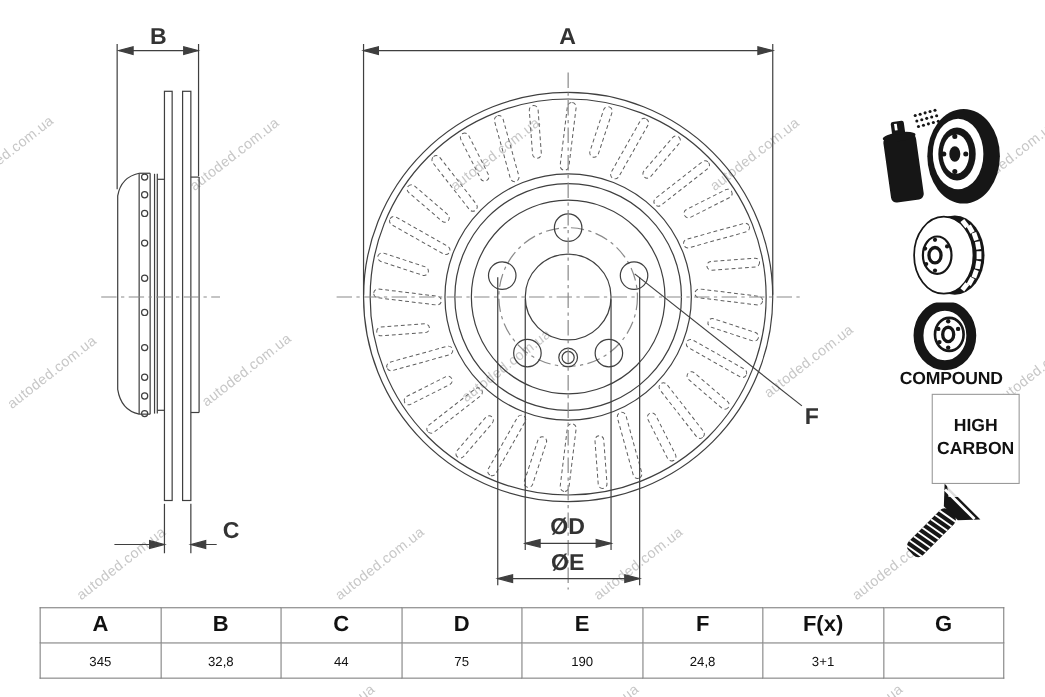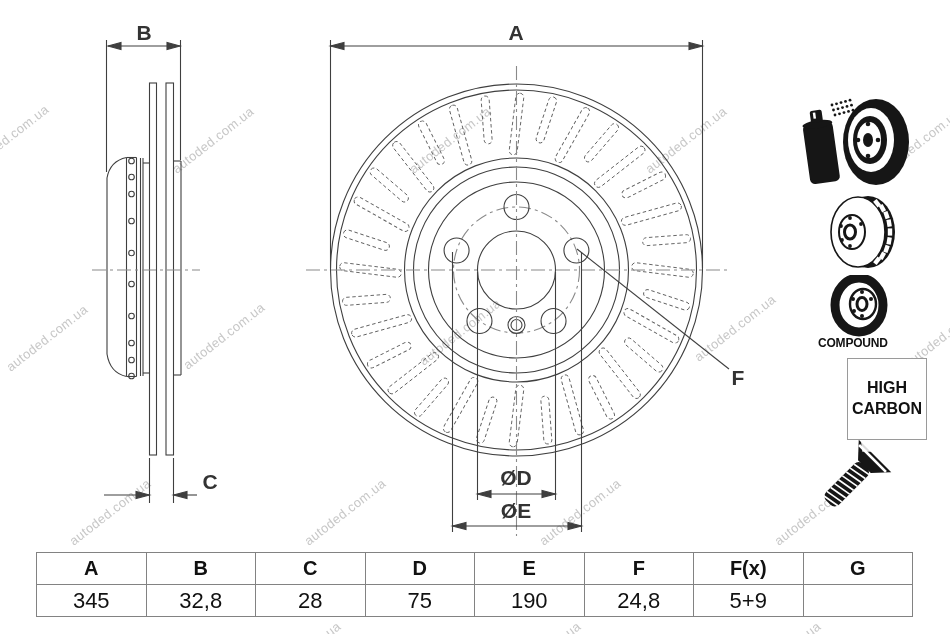--- a/index.html
+++ b/index.html
@@ -6,27 +6,27 @@
   #stage{position:relative;width:950px;height:634px;background:#ffffff;overflow:hidden;
          font-family:"Liberation Sans",sans-serif;}
   .wm{position:absolute;font-size:13px;color:#c7c7c7;letter-spacing:.4px;white-space:nowrap;
       transform:translate(-50%,-50%) rotate(-38deg);z-index:1;user-select:none;}
   #draw{position:absolute;left:0;top:0;z-index:2;}
   .icon{position:absolute;z-index:3;}
   #hc-box{position:absolute;left:820px;top:358px;width:78px;height:80px;border:1px solid #9a9a9a;
           background:#fff;display:flex;flex-direction:column;align-items:center;justify-content:center;
           z-index:3;margin-left:27px;}
   #hc-box div{font-size:16px;font-weight:bold;color:#111;line-height:1.3;}
-  #compound-label{position:absolute;left:818px;top:336px;width:80px;
-          font-size:12px;font-weight:bold;color:#111;z-index:3;letter-spacing:-0.2px;}
+  #compound-label{position:absolute;left:818px;top:336px;width:80px;text-align:center;
+          font-size:16px;font-weight:bold;color:#111;z-index:3;letter-spacing:-0.2px;}
   #dims-table{position:absolute;left:36px;top:552px;width:877px;border-collapse:collapse;
           table-layout:fixed;z-index:4;}
   #dims-table th,#dims-table td{border:1px solid #828282;text-align:center;padding:0;}
   #dims-table th{height:31px;font-size:20px;font-weight:bold;color:#111;}
-  #dims-table td{height:31px;font-size:22px;font-weight:normal;color:#111;background:transparent;}
+  #dims-table td{height:31px;font-size:12px;font-weight:normal;color:#111;background:transparent;}
   text{font-family:"Liberation Sans",sans-serif;}
   .dimlbl{font-size:21px;font-weight:bold;fill:#333;}
 </style>
 </head>
 <body>
 
 <div id="stage">
 
   <div id="wm-layer">
       <span class="wm" style="left: 8px; top: 138px;">autoded.com.ua</span>
@@ -367,22 +367,22 @@
       <th>C</th>
       <th>D</th>
       <th>E</th>
       <th>F</th>
       <th>F(x)</th>
       <th>G</th>
     </tr>
     <tr>
       <td>345</td>
       <td>32,8</td>
-      <td>28</td>
+      <td>44</td>
       <td>75</td>
       <td>190</td>
       <td>24,8</td>
-      <td>5+9</td>
+      <td>3+1</td>
       <td></td>
     </tr>
   </tbody>
     </table>
 </div>
 
 </body></html>

